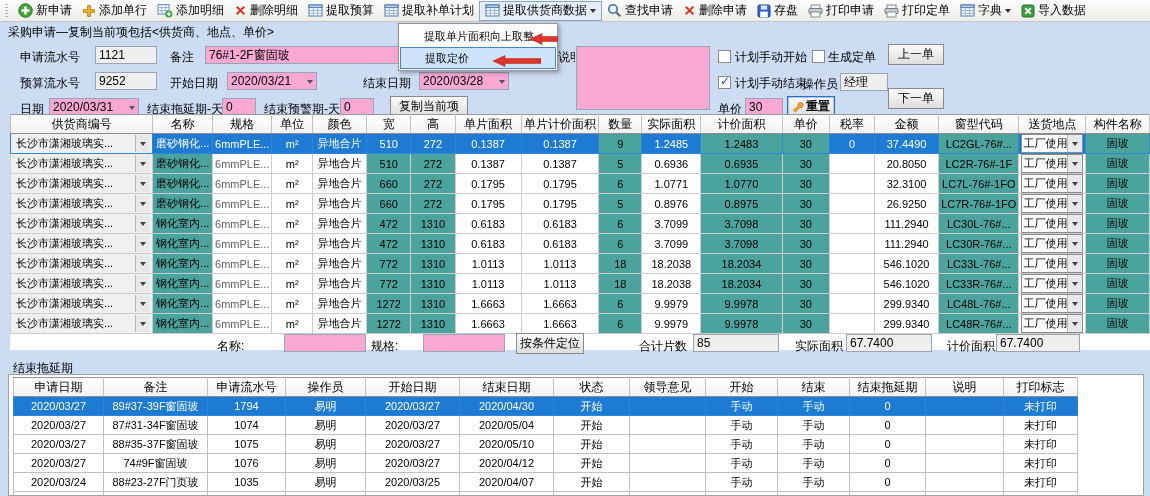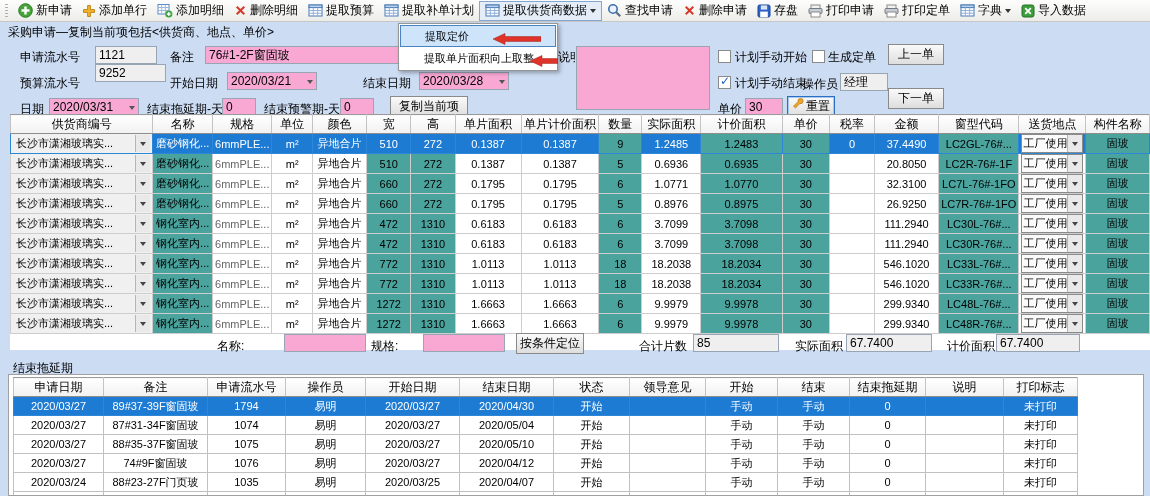--- a/index.html
+++ b/index.html
@@ -28,21 +28,21 @@
   #form-panel{position:absolute;left:0;top:22px;width:1150px;height:92px;}
   .lbl{position:absolute;white-space:nowrap;}
   .clip{overflow:hidden;}
   .inp{position:absolute;height:18px;box-sizing:border-box;background:#f9a8d4;border:1px solid #97a5b5;
        padding:0 3px;line-height:16px;white-space:nowrap;overflow:hidden;}
   .ro{background:#efefef;}
   .combo{display:flex;align-items:center;justify-content:space-between;}
   .dda{width:0;height:0;border:3.5px solid transparent;border-top:4.5px solid #555;margin-top:4px;flex:none;}
   .btn{position:absolute;height:21px;box-sizing:border-box;text-align:center;line-height:19px;
        background:linear-gradient(#fafafa,#dedede);border:1px solid #8a8a8a;cursor:default;white-space:nowrap;}
-  .btn.focus{border:1px solid #2a6fc4;box-shadow:inset 0 0 0 1px #a9c9ec;display:flex;align-items:flex-start;justify-content:center;gap:2px;}
+  .btn.focus{border:1px solid #2a6fc4;box-shadow:inset 0 0 0 1px #a9c9ec;display:flex;align-items:center;justify-content:center;gap:2px;font-weight:bold;}
   .cb{position:absolute;width:13px;height:13px;box-sizing:border-box;background:#fff;border:1px solid #8a8a8a;}
   .cb.on::after{content:"\2713";position:absolute;left:1px;top:-3px;color:#1c5cc2;font-size:12px;font-weight:bold;}
 
   
   #main-grid{position:absolute;left:10px;top:114px;width:1140px;height:236px;background:#fff;overflow:hidden;}
   #orders-title{position:absolute;left:13px;top:360px;}
   #orders-box{position:absolute;left:8px;top:374px;width:1136px;height:122px;background:#fff;
               border:1px solid #a0a0a0;box-sizing:border-box;overflow:hidden;}
   #orders-grid{margin:2px 0 0 4px;}
   table.grid{border-collapse:collapse;table-layout:fixed;font-size:11px;}
@@ -228,21 +228,21 @@
     <div class="inp" style="left:205px;top:24px;width:350px">76#1-2F窗固玻</div>
     <div class="lbl clip" style="left:558px;top:27px;width:17px">说明</div>
     <div class="inp" style="left:576px;top:24px;width:134px;height:64px"></div>
     <div class="cb" style="left:718px;top:28px"></div>
     <div class="lbl" style="left:735px;top:27px">计划手动开始</div>
     <div class="cb" style="left:812px;top:28px"></div>
     <div class="lbl" style="left:828px;top:27px">生成定单</div>
     <div class="btn" style="left:888px;top:22px;width:56px">上一单</div>
 
     <div class="lbl" style="left:20px;top:53px">预算流水号</div>
-    <div class="inp ro" style="left:95px;top:42px;width:71px">9252</div>
+    <div class="inp ro" style="left:95px;top:50px;width:62px">9252</div>
     <div class="lbl" style="left:170px;top:53px">开始日期</div>
     <div class="inp combo" style="left:227px;top:50px;width:90px">
       <span>2020/03/21</span>
       <span class="dda"></span>
     </div>
     <div class="lbl" style="left:363px;top:53px">结束日期</div>
     <div class="inp combo" style="left:419px;top:50px;width:90px">
       <span>2020/03/28</span>
       <span class="dda"></span>
     </div>
@@ -763,21 +763,21 @@
               <td class=""></td>
               <td class=""></td>
               <td class=""></td>
             </tr>
           </tbody>
         </table>
       </div>
   </div>
 
   <div id="supplier-menu">
+      <div class="mitem"><span>提取单片面积向上取整</span><span class="red-arrow" style="left: 130px;"><svg width="28" height="12">
+            <polygon points="0,6 12,0.5 12,3.6 28,3.6 28,8.4 12,8.4 12,11.5" fill="#e0342b" stroke="#9c1f16" stroke-width="0.5"></polygon>
+          </svg></span></div>
       <div class="mitem hl"><span>提取定价</span><span class="red-arrow" style="left: 92px;"><svg width="48" height="12">
             <polygon points="0,6 12,0.5 12,3.6 48,3.6 48,8.4 12,8.4 12,11.5" fill="#e0342b" stroke="#9c1f16" stroke-width="0.5"></polygon>
           </svg></span></div>
-      <div class="mitem"><span>提取单片面积向上取整</span><span class="red-arrow" style="left: 130px;"><svg width="28" height="12">
-            <polygon points="0,6 12,0.5 12,3.6 28,3.6 28,8.4 12,8.4 12,11.5" fill="#e0342b" stroke="#9c1f16" stroke-width="0.5"></polygon>
-          </svg></span></div>
     </div>
 
 </div>
 
 </body></html>

